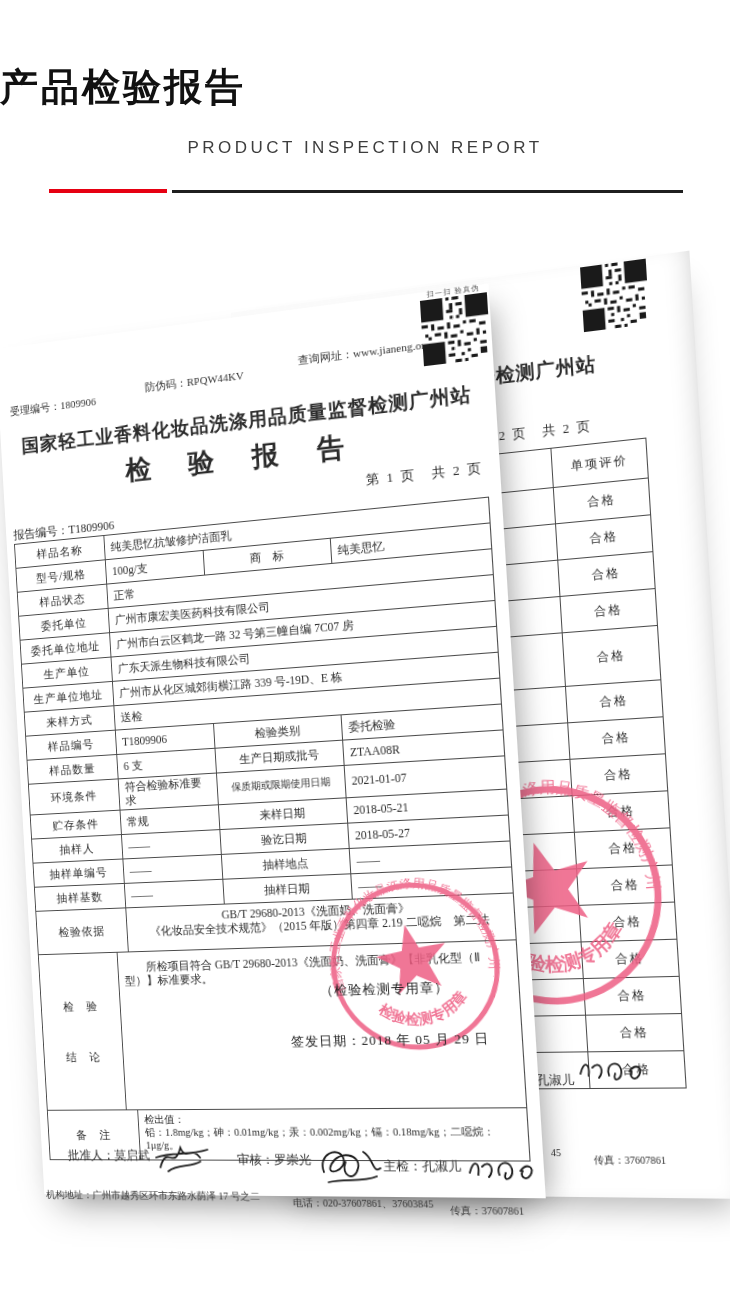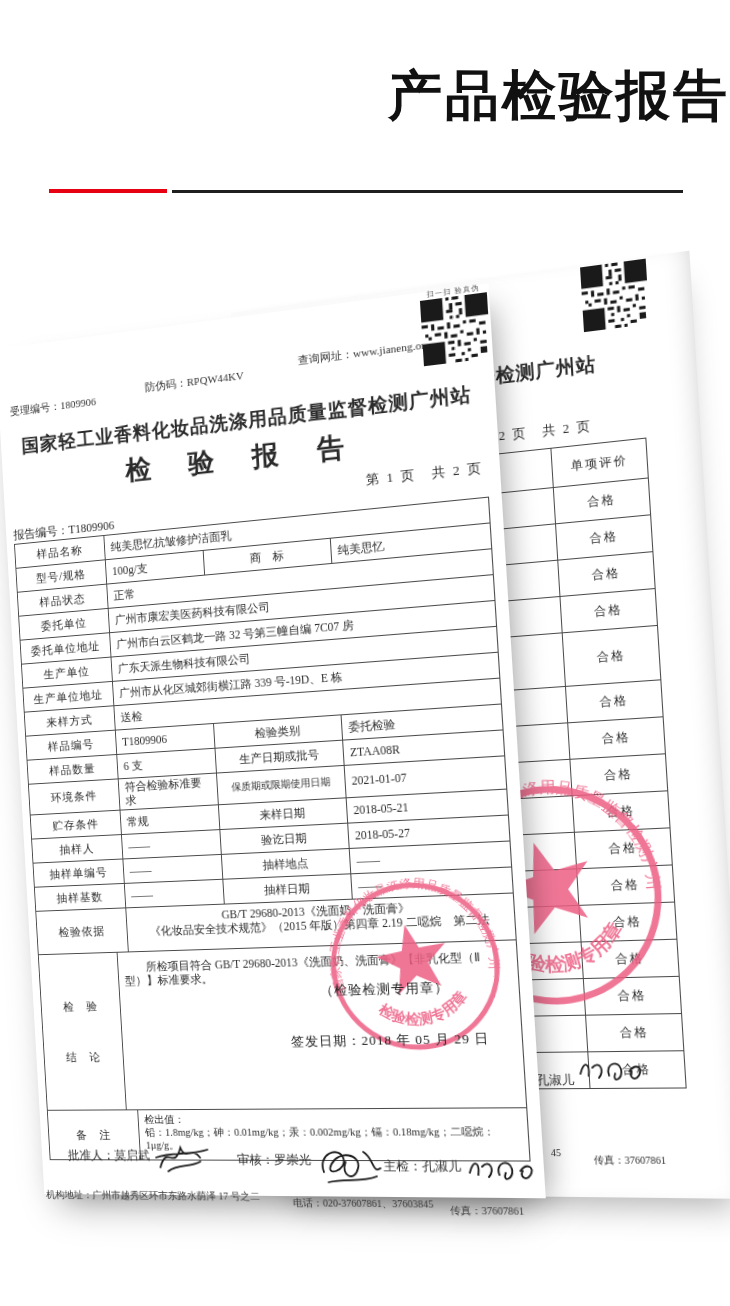--- a/index.html
+++ b/index.html
@@ -1,20 +1,20 @@
 <!DOCTYPE html>
 <html><head>
 <meta charset="utf-8">
 <style>
   html,body{margin:0;padding:0;background:#fff;}
   .stage{position:relative;width:730px;height:1306px;background:#fff;overflow:hidden;
          font-family:"Liberation Sans",sans-serif;color:#262626;}
   
-  .hd-title{position:absolute;left:0;right:0;top:68px;text-align:right;
-            font-size:54px;line-height:1;font-weight:900;letter-spacing:3px;color:#111;}
+  .hd-title{position:absolute;left:0;right:0;top:68px;text-align:left;
+            font-size:38px;line-height:1;font-weight:900;letter-spacing:3px;color:#111;}
   .hd-sub{position:absolute;left:0;right:0;top:138px;text-align:center;
           font-size:17px;font-weight:500;letter-spacing:3.5px;color:#3d3d3d;}
   .div-red{position:absolute;left:49px;top:189px;width:118px;height:4px;}
   .div-black{position:absolute;left:172px;top:190px;width:511px;height:3px;background:#1f1f1f;}
   
   .sheet{position:absolute;background:#fff;font-family:"Liberation Serif",serif;color:#2b2b2b;}
   .sheet.back{left:244px;top:280px;width:470px;height:915px;z-index:1;
       transform:perspective(1100px) rotateY(-10deg) rotateZ(-3.5deg);
       box-shadow:0 20px 30px -12px rgba(0,0,0,.30), inset -16px 0 28px -20px rgba(0,0,0,.25);}
   .sheet.front{left:6px;top:315px;width:505px;height:880px;z-index:2;
@@ -124,20 +124,21 @@
         <rect x="10" y="20" width="2" height="1"></rect>
           <rect x="13" y="20" width="1" height="1"></rect>
       </g>
     </symbol>
   </defs>
 </svg>
 
 <div class="stage">
 
   <div class="hd-title">产品检验报告</div>
+  <div class="hd-sub">PRODUCT INSPECTION REPORT</div>
   <div class="div-red" style="background:#e60012"></div>
   <div class="div-black"></div>
 
   <div class="sheet back">
     <div class="abs qrbox" style="right:42px;top:2px;">
       <div class="cap"></div>
       <svg>
           <use href="#qr"></use>
         </svg>
     </div>

